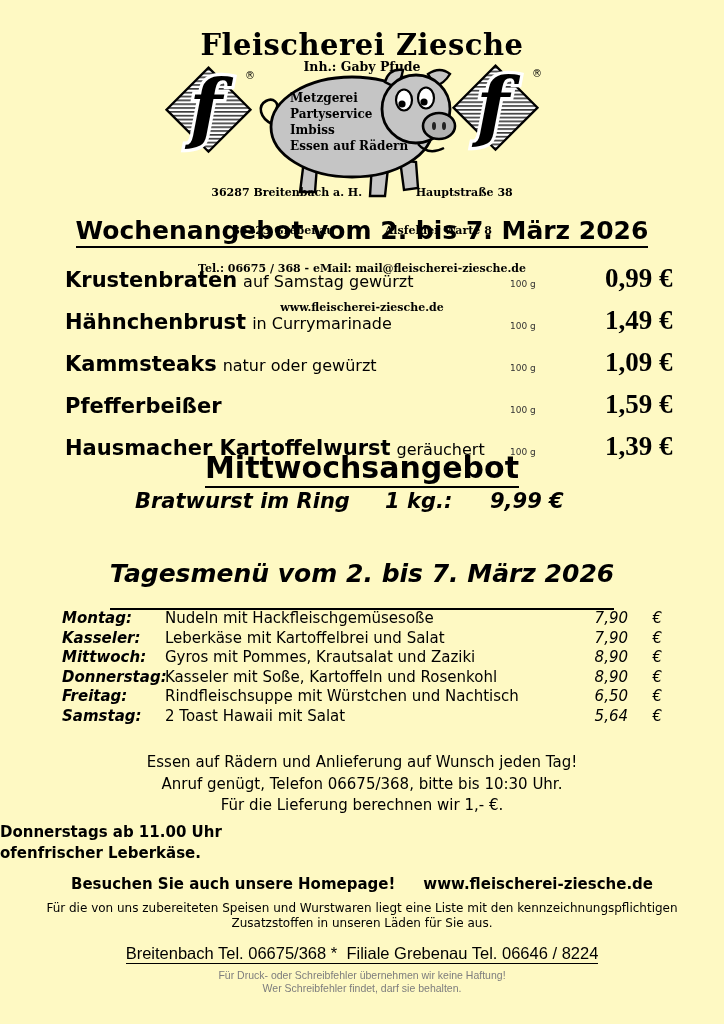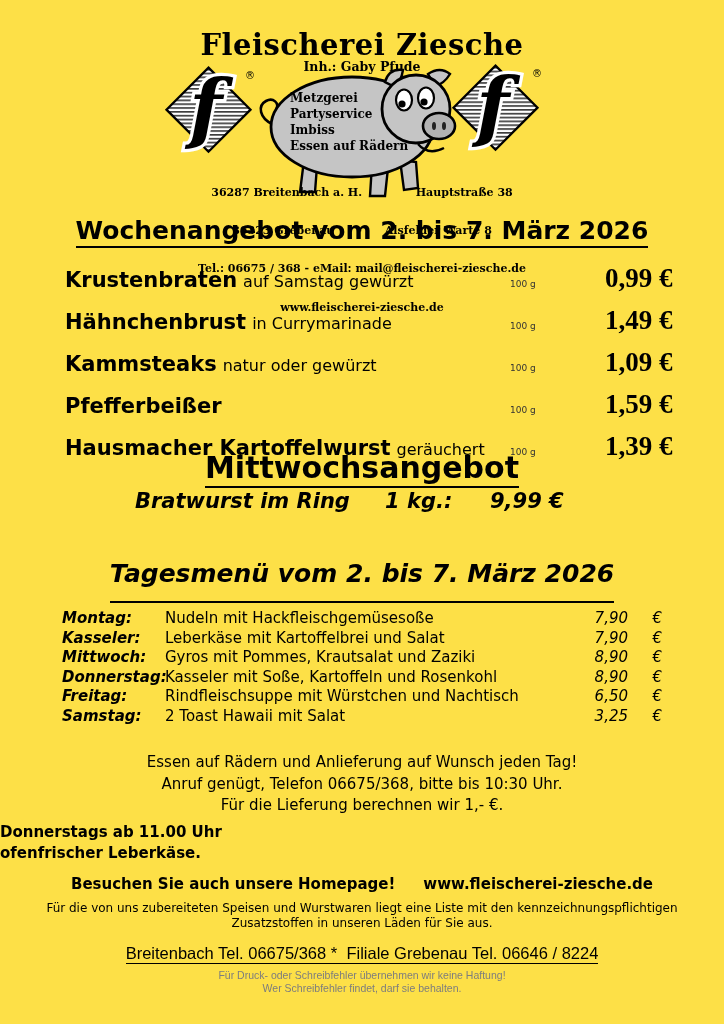--- a/index.html
+++ b/index.html
@@ -1,21 +1,21 @@
 <!DOCTYPE html>
 <html><head>
 <meta charset="utf-8">
 <style>
   * { margin: 0; padding: 0; box-sizing: border-box; }
   html, body { background: #888; }
   .page {
     position: relative;
     width: 724px;
     height: 1024px;
-    background: #fde047;
+    background: #fef9c3;
     margin: 0 auto;
     overflow: hidden;
     font-family: "DejaVu Sans", sans-serif;
     color: #000;
   }
   
   .title {
     position: absolute; top: 28px; left: 0; width: 100%;
     text-align: center;
     font-family: "DejaVu Serif", serif;
@@ -68,21 +68,21 @@
     display: flex; padding-left: 135px;
     font-weight: bold; font-style: italic; font-size: 21px;
   }
   .wed-item { width: 250px; flex: none; }
   .wed-unit { width: 105px; flex: none; }
   
   .day-heading {
     position: absolute; top: 559px; left: 0; width: 100%;
     text-align: center; font-weight: bold; font-style: italic; font-size: 25px;
   }
-  .day-heading span { border-bottom: 2px solid #000; padding-bottom: 13px; }
+  .day-heading span { border-bottom: 2px solid #000; padding-bottom: 20px; }
   .daily { position: absolute; top: 609px; left: 0; width: 100%; }
   .daily-row {
     display: flex; align-items: baseline;
     padding: 0 62px; font-size: 15px; line-height: 19.5px;
   }
   .daily-day { flex: none; width: 103px; font-weight: bold; font-style: italic; }
   .daily-dish { flex: 1; white-space: nowrap; }
   .daily-price { flex: none; width: 60px; text-align: right; font-style: italic; }
   .daily-euro { flex: none; width: 34px; text-align: right; font-style: italic; }
   
@@ -260,21 +260,21 @@
     </div>
     <div class="daily-row">
       <span class="daily-day">Freitag:</span>
       <span class="daily-dish">Rindfleischsuppe mit Würstchen und Nachtisch</span>
       <span class="daily-price">6,50</span>
       <span class="daily-euro">€</span>
     </div>
     <div class="daily-row">
       <span class="daily-day">Samstag:</span>
       <span class="daily-dish">2 Toast Hawaii mit Salat</span>
-      <span class="daily-price">3,25</span>
+      <span class="daily-price">5,64</span>
       <span class="daily-euro">€</span>
     </div>
   </div>
 
   <div class="delivery">
     <div>Essen auf Rädern und Anlieferung auf Wunsch jeden Tag!</div>
     <div>Anruf genügt, Telefon 06675/368, bitte bis 10:30 Uhr.</div>
     <div>Für die Lieferung berechnen wir 1,- €.</div>
   </div>
 

